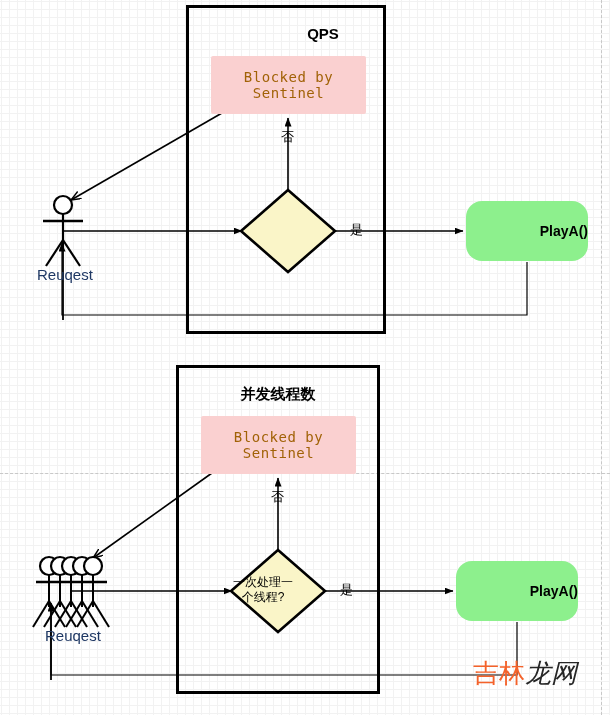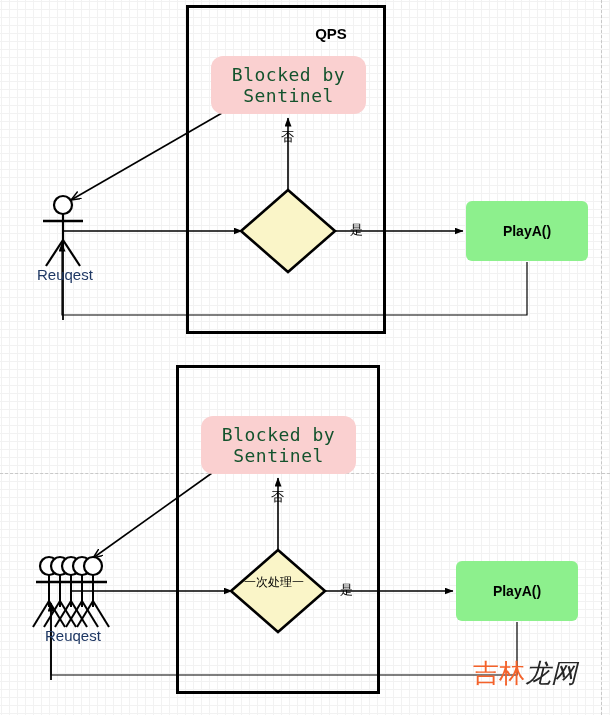--- a/index.html
+++ b/index.html
@@ -53,32 +53,33 @@
   .section-title {
     position: absolute;
     font-weight: bold;
     font-size: 15px;
     color: #000000;
     text-align: center;
     white-space: nowrap;
   }
   .blocked-box {
     background: #fad0d0;
-    border-radius: 12px;
+    border-radius: 2px;
     font-family: "DejaVu Sans Mono", "Liberation Mono", monospace;
-    font-size: 18px;
-    color: #14532d;
+    font-size: 14px;
+    color: #a16207;
     letter-spacing: 0.5px;
   }
   .play-box {
     background: #8df08d;
-    border-radius: 6px;
+    border-radius: 16px;
     font-weight: bold;
     font-size: 14px;
     color: #000000;
+    justify-content: flex-end;
   }
   .diamond-label {
     position: absolute;
     font-size: 12px;
     color: #000000;
     line-height: 15px;
     text-align: center;
     white-space: nowrap;
   }
   .edge-label {
@@ -188,46 +189,48 @@
       <line x1="93" y1="601" x2="109" y2="627" stroke="#000000" stroke-width="2.0"></line>
 
       <line x1="51" y1="607" x2="51" y2="680" stroke="#000000" stroke-width="1.8"></line>
     </g>
 
     <polygon points="278,550 325,591 278,632 231,591" fill="#faf5c8" stroke="#000000" stroke-width="2.6"></polygon>
   </svg>
 
   <div class="node container-box" style="left:186px; top:5px; width:200px; height:329px;"></div>
 
-  <div class="section-title" style="left:186px; top:25px; width:200px;padding-left:45px;">QPS</div>
+  <div class="section-title" style="left:178px; top:25px; width:200px;padding-left:45px;">QPS</div>
 
   <div class="node blocked-box" style="left:211px; top:56px; width:155px; height:58px;">
     <span>Blocked by Sentinel</span>
   </div>
 
 
   <div class="edge-label" style="left:281px; top:128px;">否</div>
 
   <div class="edge-label" style="left:350px; top:221px;">是</div>
 
   <div class="node play-box" style="left:466px; top:201px; width:122px; height:60px;">
     <span>PlayA()</span>
   </div>
 
   <div class="actor-label" style="left:37px; top:266px;">Reuqest</div>
 
   <div class="node container-box" style="left:176px; top:365px; width:204px; height:329px;"></div>
 
+  <div class="section-title" style="left:176px; top:385px; width:204px;">并发线程数</div>
 
   <div class="node blocked-box" style="left:201px; top:416px; width:155px; height:58px;">
     <span>Blocked by Sentinel</span>
   </div>
 
-  <div class="diamond-label" style="left:214px; top:575px; width:120px;">
+  <div class="diamond-label" style="left:203px; top:575px; width:120px;">
     <div>一次处理一</div>
+    <div>个线程?</div>
   </div>
 
   <div class="edge-label" style="left:271px; top:488px;">否</div>
 
   <div class="edge-label" style="left:340px; top:581px;">是</div>
 
   <div class="node play-box" style="left:456px; top:561px; width:122px; height:60px;">
     <span>PlayA()</span>
   </div>
 

